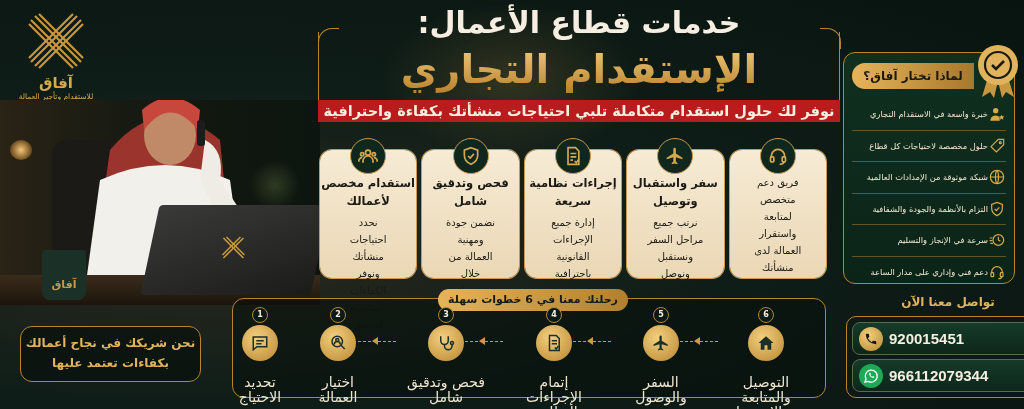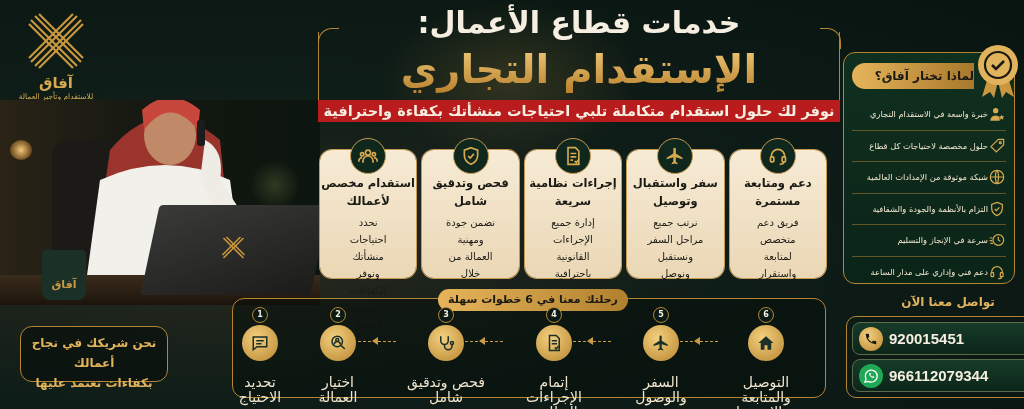--- a/index.html
+++ b/index.html
@@ -17,38 +17,38 @@
 .photo .wall{position:absolute;inset:0;background:linear-gradient(90deg,#2a2316 0%,#171a12 40%,#10170f 70%,#0d1510 100%)}
 .photo .lamp{position:absolute;left:10px;top:40px;width:22px;height:20px;background:radial-gradient(circle,#f5c77a,#6b4a1e 70%,transparent);border-radius:50%}
 .photo .plant{position:absolute;left:250px;top:60px;width:50px;height:50px;background:radial-gradient(ellipse,#2f3a22,transparent 70%)}
 .photo .chair{position:absolute;left:52px;top:40px;width:70px;height:120px;background:#1c1a17;border-radius:14px 14px 0 0}
 .photo .person{position:absolute;left:70px;top:-10px;width:180px;height:200px}
 .photo .desk{position:absolute;left:0;bottom:0;width:320px;height:30px;background:linear-gradient(180deg,#3a2c1c,#1c140c)}
 .photo .laptop{position:absolute;left:150px;top:105px;width:170px;height:90px;background:linear-gradient(160deg,#3a3a38,#1b1b1a);transform:skewX(-12deg);border-radius:4px}
 .photo .laptop .mark{position:absolute;left:70px;top:30px;width:26px;height:26px;transform:skewX(12deg)}
 .photo .mug{position:absolute;left:42px;top:150px;width:44px;height:50px;background:#1b3127;border-radius:4px 4px 8px 8px;text-align:center;color:#c79a45;font-size:11px;font-weight:bold;padding-top:28px}
 
-.partner{position:absolute;left:20px;top:326px;width:148px;height:56px;border:1.5px solid #b48634;border-radius:12px;text-align:center;padding-top:6px;background:rgba(6,14,10,.6)}
+.partner{position:absolute;left:20px;top:326px;width:181px;height:56px;border:1.5px solid #b48634;border-radius:12px;text-align:center;padding-top:6px;background:rgba(6,14,10,.6)}
 .partner div{font-size:12px;font-weight:bold;color:#e1b35c;line-height:20px}
 
 .title-frame{position:absolute;left:318px;top:32px;width:522px;height:90px;border:1.5px solid #b48634;border-top:none;border-radius:0 0 16px 16px}
 .title-frame:before{content:"";position:absolute;left:-1.5px;top:-4px;width:20px;height:20px;border-top:1.5px solid #b48634;border-left:1.5px solid #b48634;border-radius:14px 0 0 0}
 .title-frame:after{content:"";position:absolute;right:-1.5px;top:-4px;width:20px;height:20px;border-top:1.5px solid #b48634;border-right:1.5px solid #b48634;border-radius:0 14px 0 0}
 .t1{position:absolute;left:318px;width:522px;top:4px;text-align:center;font-size:30px;font-weight:bold;color:#f6eee0;line-height:38px}
 .t2{position:absolute;left:318px;width:522px;top:44px;text-align:center;font-size:40px;font-weight:bold;color:#d9a648;line-height:50px;background:linear-gradient(180deg,#f2cd7d,#b8802c);-webkit-background-clip:text;background-clip:text;-webkit-text-fill-color:transparent}
 .t3{position:absolute;left:318px;width:522px;top:100px;text-align:center;font-size:14.5px;font-weight:bold;color:#f6eee0;line-height:22px;background:#b91c1c;padding:0 4px}
 
 .cards{position:absolute;left:320px;top:150px;width:506px;height:128px;display:flex;flex-direction:row;gap:6px}
 .card{flex:1;background:linear-gradient(180deg,#f7ebd5,#ead7b5);border-radius:12px;position:relative;text-align:center;color:#1a1a14;padding-top:24px;box-shadow:0 0 0 1px #c69a52}
 .card .ic{position:absolute;left:50%;top:-12px;transform:translateX(-50%);width:36px;height:36px;border-radius:50%;background:#10271d;border:1.5px solid #c69a52;display:flex;align-items:center;justify-content:center}
 .card h3{font-size:11.5px;font-weight:bold;line-height:18px;margin-bottom:4px}
 .card p{font-size:10px;line-height:17px;padding:0 20px}
 
 .why{position:absolute;left:843px;top:52px;width:172px;height:232px;border:1.5px solid #b48634;border-radius:12px;background:linear-gradient(180deg,#10301f,#0b2418)}
-.why .head{position:absolute;right:40px;top:10px;width:122px;height:26px;border-radius:13px 0 0 13px;background:linear-gradient(90deg,#e5b45a,#a8782c);color:#1b1a12;font-size:12px;font-weight:bold;line-height:26px;text-align:right}
+.why .head{position:absolute;right:40px;top:10px;width:122px;height:26px;border-radius:13px 0 0 13px;background:linear-gradient(90deg,#e5b45a,#a8782c);color:#1b1a12;font-size:12px;font-weight:bold;line-height:26px;text-align:center}
 .why .badge{position:absolute;right:-8px;top:-10px;width:48px;height:56px}
 .why ul{list-style:none;position:absolute;top:46px;right:8px;left:8px}
 .why li{height:31.5px;display:flex;align-items:center;border-bottom:1px solid rgba(180,134,52,.5);font-size:8.3px;color:#f1e6cf}
 .why li:last-child{border-bottom:none}
 .why li .i{width:18px;height:18px;flex:0 0 18px;display:flex;align-items:center;justify-content:center}
 
 .contact{position:absolute;left:846px;top:288px;width:204px;height:115px}
 .contact .ct{text-align:center;font-size:12px;font-weight:bold;color:#e1b35c;line-height:20px;padding-top:4px}
 .contact .box{position:absolute;top:28px;left:0;right:0;height:82px;border:1.5px solid #b48634;border-radius:10px;padding:5px}
 .phone{height:33px;border:1px solid #5a6a4a;border-radius:8px;background:linear-gradient(180deg,#163b29,#0c2619);display:flex;align-items:center;direction:ltr;padding-left:6px;gap:6px;margin-bottom:4px}
@@ -127,21 +127,20 @@
 <div class="cards">
   <div class="card">
     <div class="ic">
         <svg width="20" height="20" viewBox="0 0 24 24" fill="none" stroke="#d6a94f" stroke-width="2">
           <path d="M4 14v-2a8 8 0 0 1 16 0v2"></path>
           <rect x="3" y="13" width="4" height="6" rx="1"></rect>
           <rect x="17" y="13" width="4" height="6" rx="1"></rect>
           <path d="M19 19q0 3-5 3"></path>
         </svg>
       </div>
-    <h3>دعم ومتابعة مستمرة</h3>
     <p>فريق دعم متخصص لمتابعة واستقرار العمالة لدى منشأتك</p>
   </div>
   <div class="card">
     <div class="ic">
         <svg width="20" height="20" viewBox="0 0 24 24" fill="#d6a94f">
           <path d="M21 16v-2l-8-5V3.5a1.5 1.5 0 0 0-3 0V9l-8 5v2l8-2.5V19l-2 1.5V22l3.5-1 3.5 1v-1.5L13 19v-5.5z"></path>
         </svg>
       </div>
     <h3>سفر واستقبال وتوصيل</h3>
     <p>نرتب جميع مراحل السفر ونستقبل ونوصل العمالة لمقر عملك</p>

